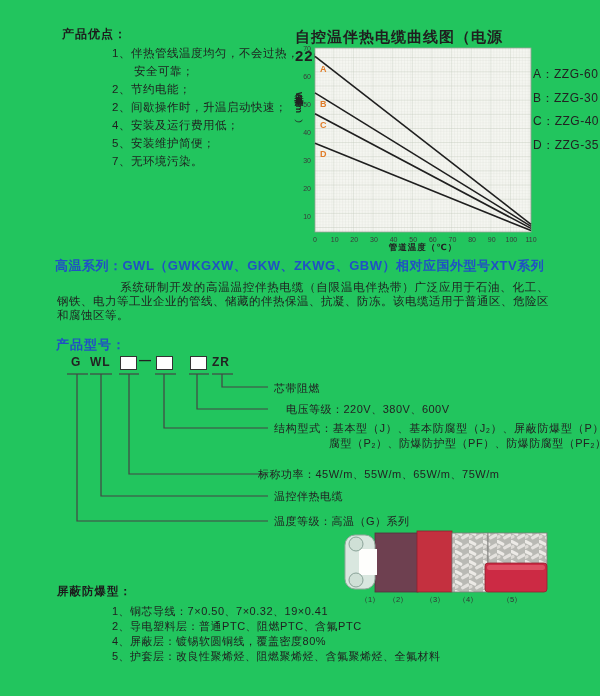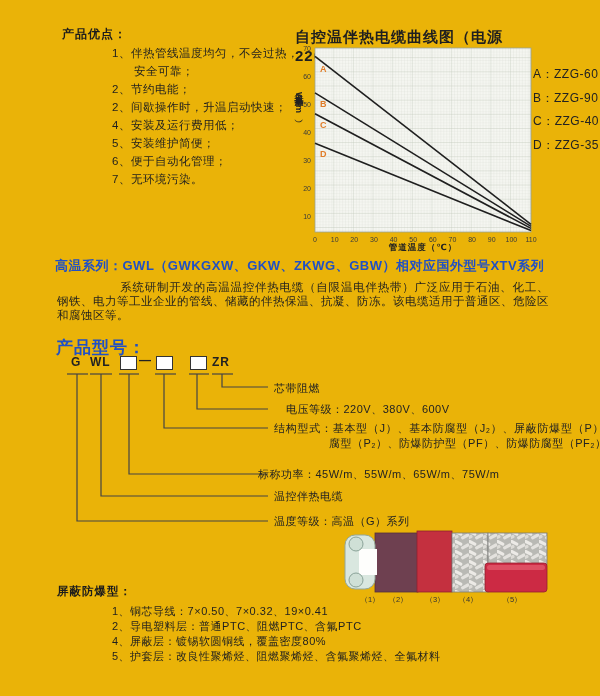--- a/index.html
+++ b/index.html
@@ -1,17 +1,17 @@
 <!DOCTYPE html>
 <html><head>
 <meta charset="utf-8">
 <style>
   html,body{margin:0;padding:0;}
   body{font-family:"Liberation Sans","DejaVu Sans",sans-serif;background:#ffffff;}
-  #page{position:relative;width:600px;height:696px;background:#eab308;color:#1f1f1f;overflow:hidden;}
+  #page{position:relative;width:600px;height:696px;background:#22c55e;color:#1f1f1f;overflow:hidden;}
   .abs{position:absolute;}
   .h-black{font-weight:bold;font-size:12px;color:#1c1c1c;letter-spacing:1px;}
   .h-blue{font-weight:bold;color:#2050c5;}
   .adv-item{font-size:11.5px;line-height:18px;white-space:pre-line;padding-left:22px;text-indent:-22px;letter-spacing:0.5px;}
   .body-text{font-size:11.5px;line-height:14px;letter-spacing:0.5px;}
   .chart-title{font-weight:bold;font-size:15px;letter-spacing:1px;}
   .legend-item{font-size:12px;font-weight:normal;color:#222;letter-spacing:0.5px;}
   .ylabel-v{writing-mode:vertical-rl;font-size:9px;font-weight:bold;letter-spacing:1px;color:#222;}
   .xlabel{font-size:8.5px;font-weight:bold;color:#222;text-align:center;letter-spacing:1px;}
   .tick{font-size:7px;fill:#3a3a3a;font-family:"Liberation Sans","DejaVu Sans",sans-serif;}
@@ -29,21 +29,20 @@
 <div id="page">
 
   <div class="abs h-black" style="left:62px;top:26px;">产品优点：</div>
   <div class="abs" style="left:112px;top:44px;width:200px;">
     <div class="adv-item">1、伴热管线温度均匀，不会过热，
 安全可靠；</div>
     <div class="adv-item">2、节约电能；</div>
     <div class="adv-item">2、间歇操作时，升温启动快速；</div>
     <div class="adv-item">4、安装及运行费用低；</div>
     <div class="adv-item">5、安装维护简便；</div>
-    <div class="adv-item">6、便于自动化管理；</div>
     <div class="adv-item">7、无环境污染。</div>
   </div>
 
   <div class="abs" style="left:295px;top:28px;width:305px;height:230px;">
     <div class="chart-title abs" style="left:0;top:0;width:250px;">自控温伴热电缆曲线图（电源220Vac）</div>
     <div class="ylabel-v abs" style="left:-3px;top:60px;">发热量（W/m）</div>
     <svg class="abs" style="left:0;top:16px;" width="250" height="200">
       <defs>
         <pattern id="gmin" width="2.95" height="2.88" patternUnits="userSpaceOnUse">
           <path d="M2.95 0 V2.88 M0 2.88 H2.95" stroke="#d9ded3" stroke-width="0.5" fill="none"></path>
@@ -80,31 +79,31 @@
         <polyline points="20,48.80974124809741 236,182.39878234398782" fill="none" stroke="#1f1f1f" stroke-width="1.6"></polyline>
         <text x="25" y="63.45307873253079" class="curve-label" fill="#e07c28">B</text>
         <polyline points="20,69.81430745814308 236,184.3592085235921" fill="none" stroke="#1f1f1f" stroke-width="1.6"></polyline>
         <text x="25" y="83.9382593053826" class="curve-label" fill="#e07c28">C</text>
         <polyline points="20,99.220700152207 236,186.59969558599695" fill="none" stroke="#1f1f1f" stroke-width="1.6"></polyline>
         <text x="25" y="112.60376366403764" class="curve-label" fill="#e07c28">D</text>
       </svg>
     <div class="xlabel abs" style="left:20px;top:214px;width:216px;">管道温度（℃）</div>
     <div class="abs" style="left:238px;top:38px;">
       <div class="legend-item" style="margin-bottom:6.5px;">A：ZZG-60</div>
-      <div class="legend-item" style="margin-bottom:6.5px;">B：ZZG-90</div>
+      <div class="legend-item" style="margin-bottom:6.5px;">B：ZZG-30</div>
       <div class="legend-item" style="margin-bottom:6.5px;">C：ZZG-40</div>
       <div class="legend-item">D：ZZG-35</div>
     </div>
   </div>
 
   <div class="abs body-text" style="left:57px;top:280px;width:492px;text-align:justify;text-indent:5.5em;">系统研制开发的高温温控伴热电缆（自限温电伴热带）广泛应用于石油、化工、钢铁、电力等工业企业的管线、储藏的伴热保温、抗凝、防冻。该电缆适用于普通区、危险区和腐蚀区等。</div>
 
   <div class="abs h-blue" style="left:55px;top:257px;font-size:13px;letter-spacing:0.5px;">高温系列：GWL（GWKGXW、GKW、ZKWG、GBW）相对应国外型号XTV系列</div>
 
-  <div class="abs h-blue" style="left:56px;top:336px;font-size:17px;letter-spacing:1px;">产品型号：</div>
+  <div class="abs h-blue" style="left:56px;top:336px;font-size:13px;letter-spacing:1px;">产品型号：</div>
 
   <div class="abs code-letter" style="left:71px;top:355px;">G</div>
   <div class="abs code-letter" style="left:90px;top:355px;">WL</div>
   <div class="abs code-box" style="left:120px;top:356px;"></div>
   <div class="abs code-letter" style="left:139px;top:353px;">—</div>
   <div class="abs code-box" style="left:156px;top:356px;"></div>
   <div class="abs code-box" style="left:190px;top:356px;"></div>
   <div class="abs code-letter" style="left:212px;top:355px;">ZR</div>
 
   <svg class="abs" style="left:0;top:350px;" width="600" height="180">

